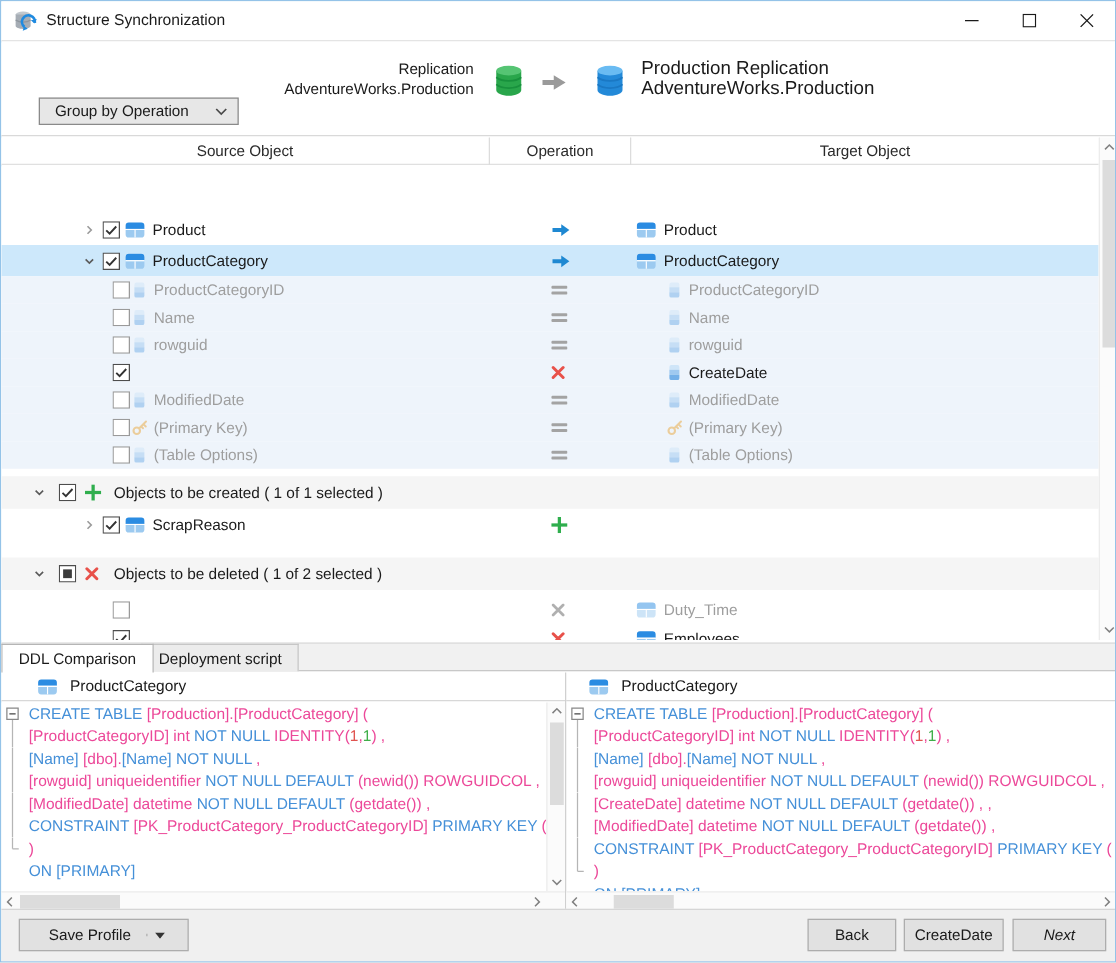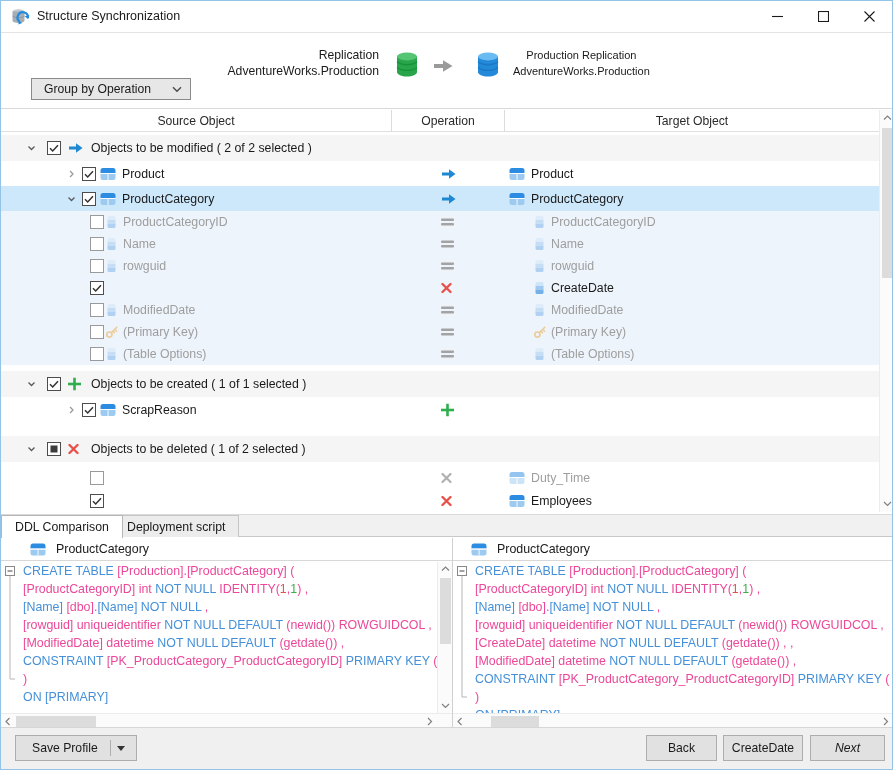--- a/index.html
+++ b/index.html
@@ -11,21 +11,21 @@
   .app-icon{position:absolute;left:9px;top:6px;width:20px;height:20px;}
   .title-text{position:absolute;left:36px;top:8px;font-size:12.5px;}
   .win-controls{position:absolute;right:0;top:0;height:31px;display:flex;}
   .win-btn{width:46px;height:31px;display:flex;align-items:center;justify-content:center;}
   
   .header{position:absolute;top:33px;left:0;right:0;height:75px;background:#fff;border-bottom:1px solid #d9d9d9;}
   .combo{position:absolute;left:30px;top:44px;width:160px;height:22px;background:#e7e7e7;border:1px solid #8a8a8a;
     display:flex;align-items:center;font-size:12.2px;padding:0 8px 0 12px;}
   .combo .cv{flex:1;}
   .conn-src{position:absolute;right:513px;top:13px;text-align:right;font-size:12.2px;line-height:16px;}
-  .conn-tgt{position:absolute;left:512px;top:13px;text-align:center;font-size:11px;line-height:16px;}
+  .conn-tgt{position:absolute;left:512px;top:13px;text-align:left;font-size:15px;line-height:16px;}
   .db-green{position:absolute;left:393px;top:17px;}
   .db-blue{position:absolute;left:474px;top:17px;}
   .hdr-arrow{position:absolute;left:432px;top:25px;}
   
   .gridhead{position:absolute;top:109px;left:0;width:878px;height:22px;background:#fff;border-bottom:1px solid #e0e0e0;font-size:12.2px;color:#2a2a2a;}
   .gh-cell{position:absolute;top:0;height:21px;display:flex;align-items:center;justify-content:center;}
   .gh-sep{position:absolute;top:0;width:1px;height:22px;background:#dcdcdc;}
   
   .tree{position:absolute;top:132px;left:0;width:878px;height:379px;background:#fff;overflow:hidden;}
   .trow{position:relative;width:100%;}
@@ -53,21 +53,21 @@
   .pane-head .ic{margin-right:10px;}
   .code{position:absolute;top:561px;overflow:hidden;background:#fff;}
   .cline{position:relative;height:18px;padding-left:22px;white-space:pre;font-size:12.4px;line-height:18px;}
   .fold{position:absolute;left:3px;top:0;width:16px;height:18px;}
   .sk{color:#4590d8;}.sp{color:#ec4899;}.sr{color:#e0544f;}.sg{color:#3fae49;}
   .pane-divider{position:absolute;left:451px;top:537px;width:1px;height:190px;background:#d0d0d0;}
   
   .footer{position:absolute;left:0;right:0;bottom:0;height:42px;background:#f0f0f0;border-top:1px solid #d6d6d6;}
   .btn{position:absolute;top:7px;height:26px;background:#e1e1e1;border:1px solid #adadad;font-size:12.2px;
     display:flex;align-items:center;justify-content:center;color:#1a1a1a;}
-  .split{display:flex;padding:4px;}
+  .split{display:flex;padding:11px;}
   .split .main{padding:0 12px;height:100%;display:flex;align-items:center;}
   .split .dd{width:22px;height:100%;border-left:1px solid #adadad;display:flex;align-items:center;justify-content:center;}
 </style>
 </head>
 <body>
 
 <div class="window">
 
   <div class="titlebar">
     <span class="app-icon">
@@ -142,41 +142,21 @@
   <div class="gridhead">
     <div class="gh-cell" style="left:0;width:390px;">Source Object</div>
     <div class="gh-sep" style="left:390px;"></div>
     <div class="gh-cell" style="left:391px;width:112px;">Operation</div>
     <div class="gh-sep" style="left:503px;"></div>
     <div class="gh-cell" style="left:504px;width:374px;">Target Object</div>
   </div>
 
   <div class="tree" id="tree">
       <div style="height: 2px;"></div>
-      <div class="trow group" style="height: 26px;">
-        <span class="abs ic" style="left: 26px;">
-          <svg width="9" height="9" viewBox="0 0 9 9">
-            <path d="M1.5 3 L4.5 6 L7.5 3" fill="none" stroke="#5a5a5a" stroke-width="1.3"></path>
-          </svg>
-        </span>
-        <span class="abs ic" style="left: 46px;">
-          <svg width="14" height="14">
-            <rect x="0.5" y="0.5" width="13" height="13" fill="#fff" stroke="#4d4d4d"></rect>
-            <path d="M3 7.3 L5.7 10 L11 4.2" fill="none" stroke="#333" stroke-width="1.5"></path>
-          </svg>
-        </span>
-        <span class="abs ic" style="left: 67px;">
-          <svg width="15" height="11">
-            <path d="M1 5.5 H9" stroke="#1e88d2" stroke-width="3.2"></path>
-            <path d="M8 0.8 L14.5 5.5 L8 10.2 Z" fill="#1e88d2"></path>
-          </svg>
-        </span>
-        <span class="abs lbl" style="left: 90px;">Objects to be modified ( 2 of 2 selected )</span>
-      </div>
-      <div class="trow item" style="height: 25px;">
+      <div class="trow item" style="height: 25px; margin-top: 36px;">
         <span class="abs ic" style="left: 66px;">
           <svg width="9" height="9" viewBox="0 0 9 9">
             <path d="M3 1.5 L6 4.5 L3 7.5" fill="none" stroke="#9a9a9a" stroke-width="1.3"></path>
           </svg>
         </span>
         <span class="abs ic" style="left: 81px;">
           <svg width="14" height="14">
             <rect x="0.5" y="0.5" width="13" height="13" fill="#fff" stroke="#4d4d4d"></rect>
             <path d="M3 7.3 L5.7 10 L11 4.2" fill="none" stroke="#333" stroke-width="1.5"></path>
           </svg>

